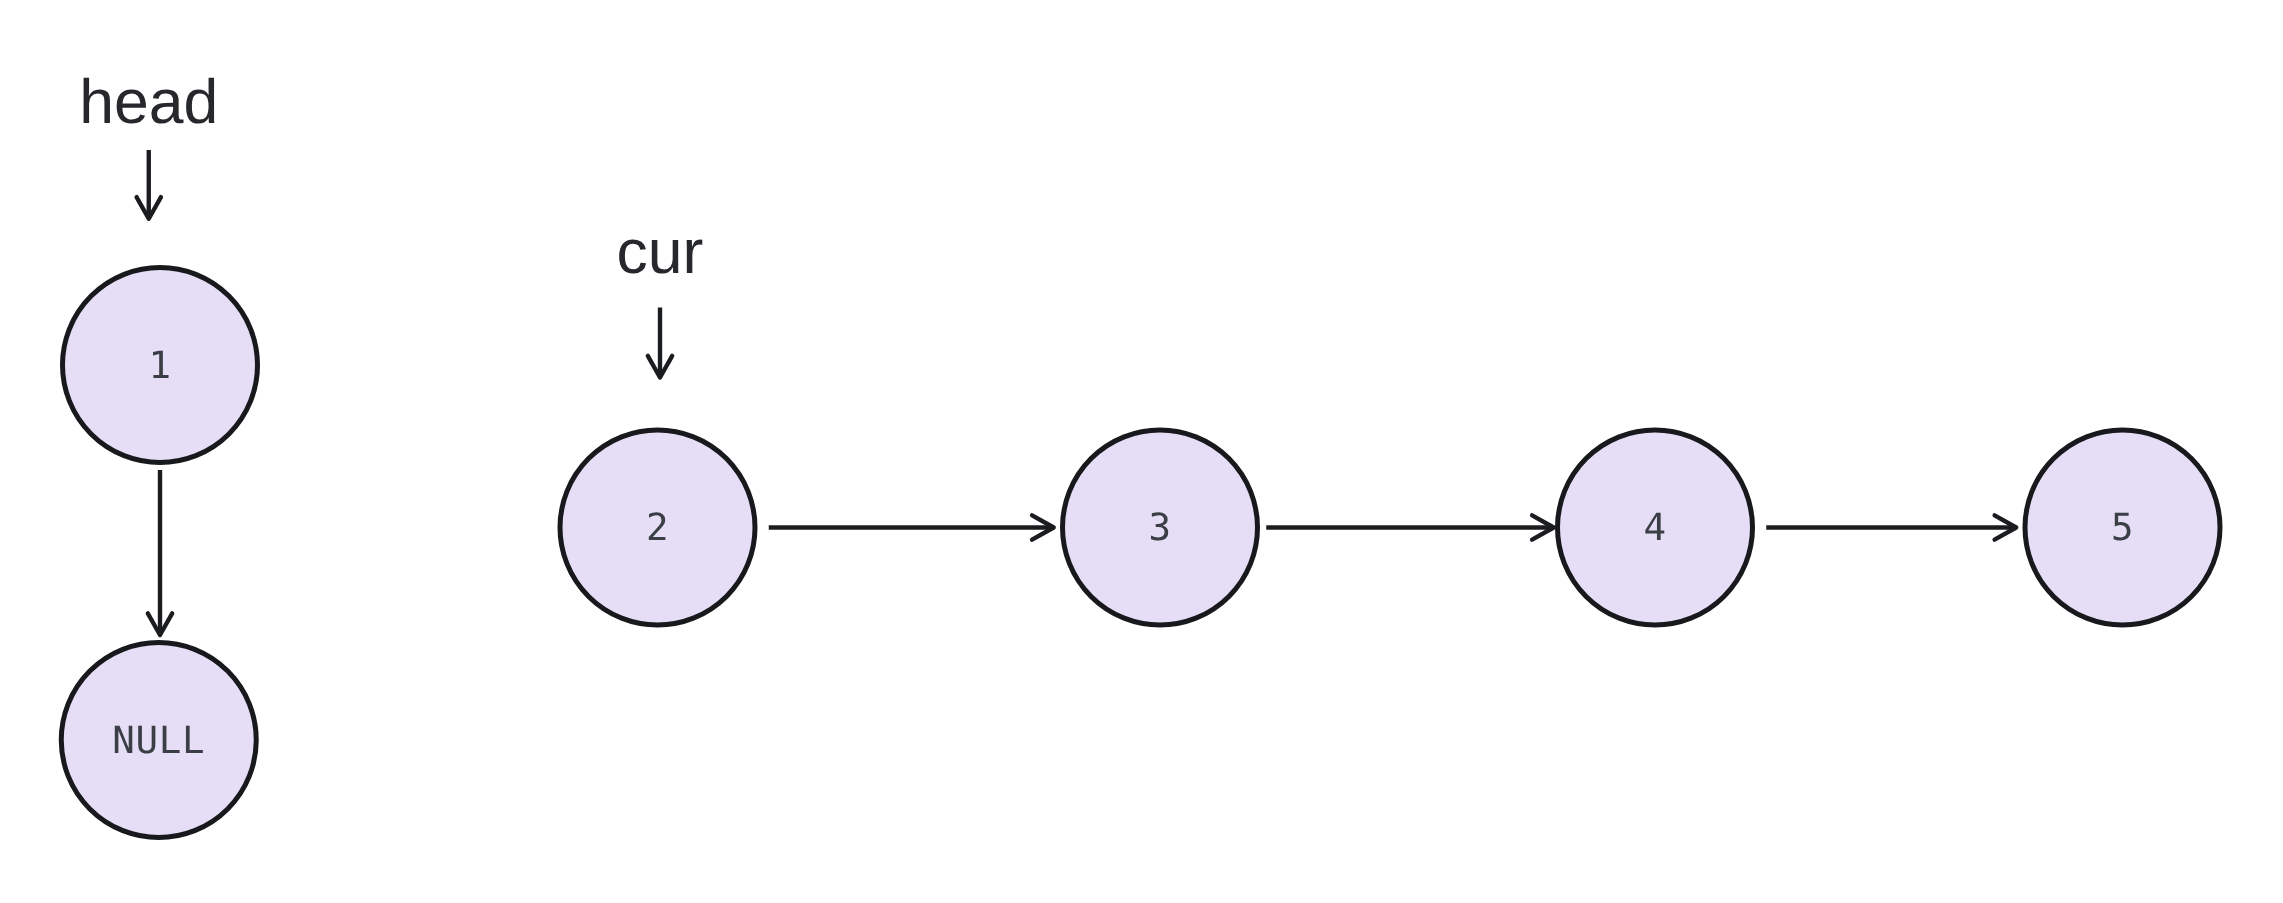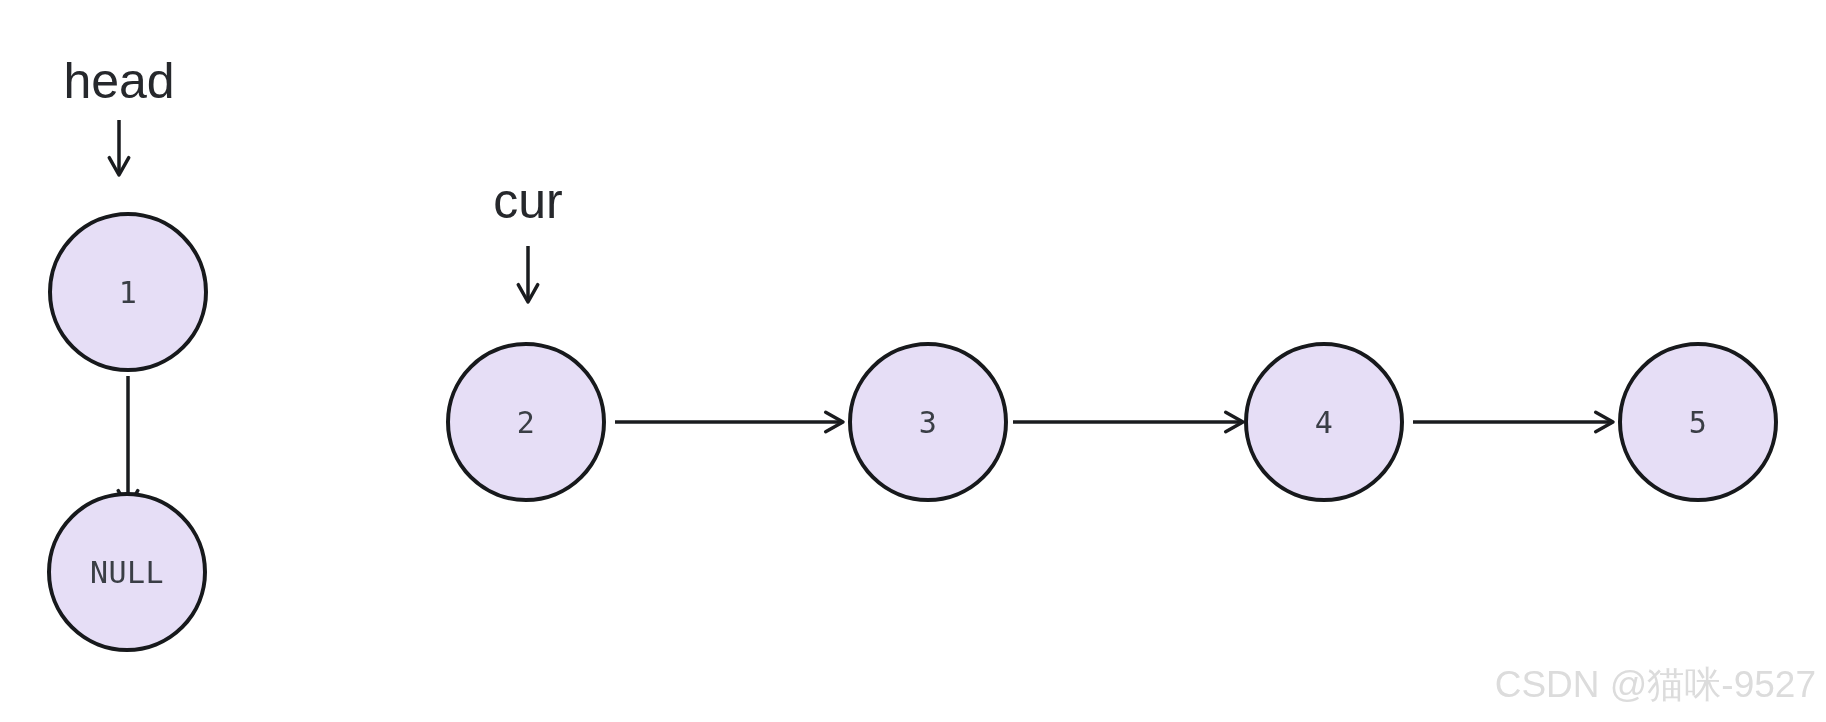--- a/index.html
+++ b/index.html
@@ -82,35 +82,34 @@
   </svg>
 
   <div class="ptr-label" style="left:39px; top:56px;">head</div>
 
   <div class="ptr-label" style="left:448px; top:176px;">cur</div>
 
   <div class="node" style="left:48px; top:212px;">
     <span class="node-label">1</span>
   </div>
 
-  <div class="node" style="left:47px; top:492px;align-items:center;">
+  <div class="node" style="left:47px; top:512px;align-items:center;">
     <span class="node-label">NULL</span>
   </div>
 
   <div class="node" style="left:446px; top:342px;">
     <span class="node-label">2</span>
   </div>
 
   <div class="node" style="left:848px; top:342px;">
     <span class="node-label">3</span>
   </div>
 
   <div class="node" style="left:1244px; top:342px;">
     <span class="node-label">4</span>
   </div>
 
   <div class="node" style="left:1618px; top:342px;">
     <span class="node-label">5</span>
   </div>
 
-  <div class="watermark">CSDN @猫咪-9527</div>
 
 </div>
 
 </body></html>

